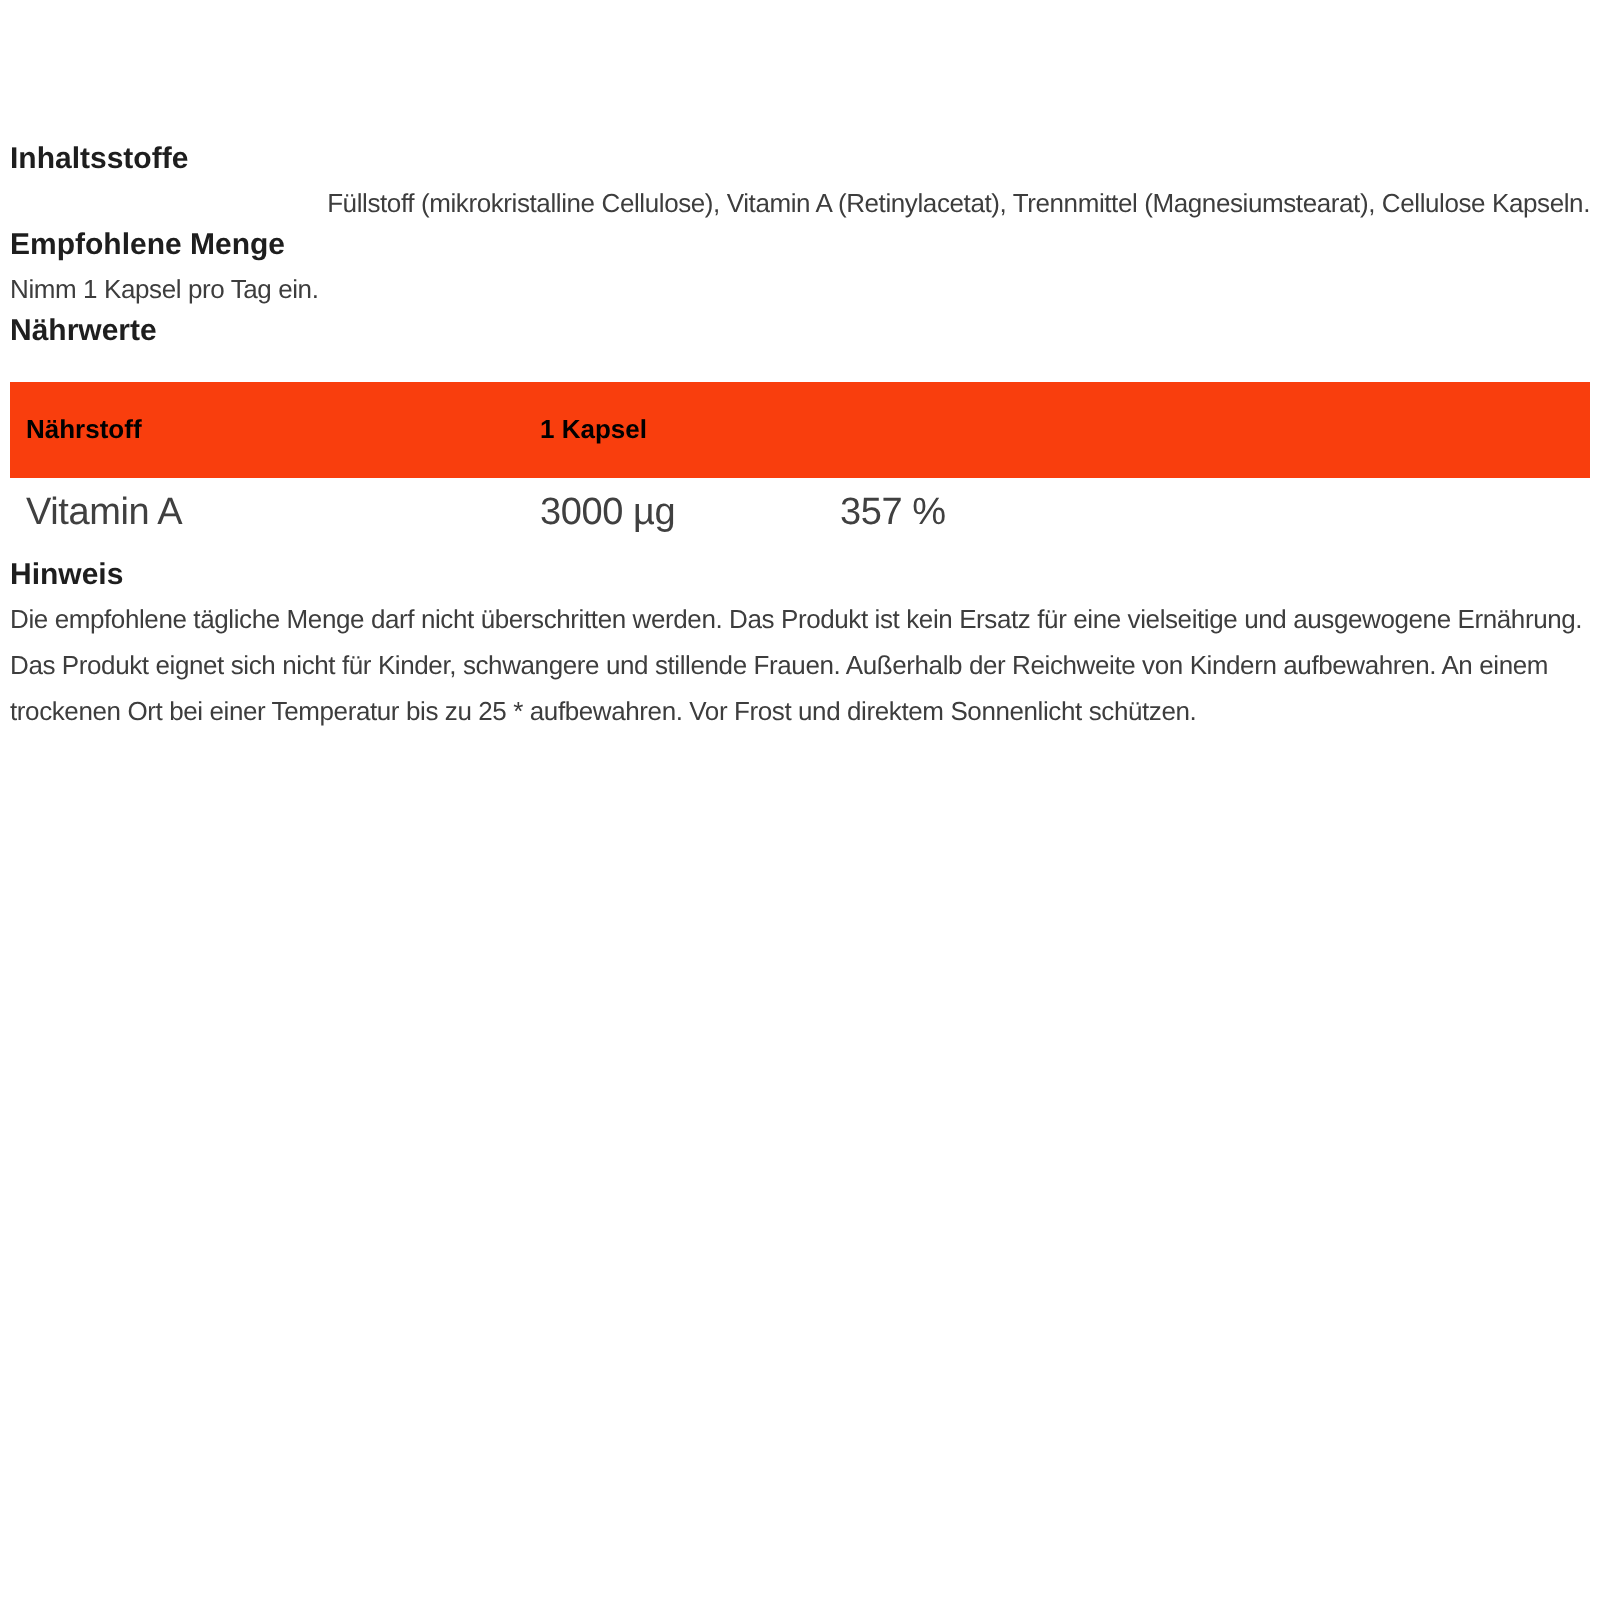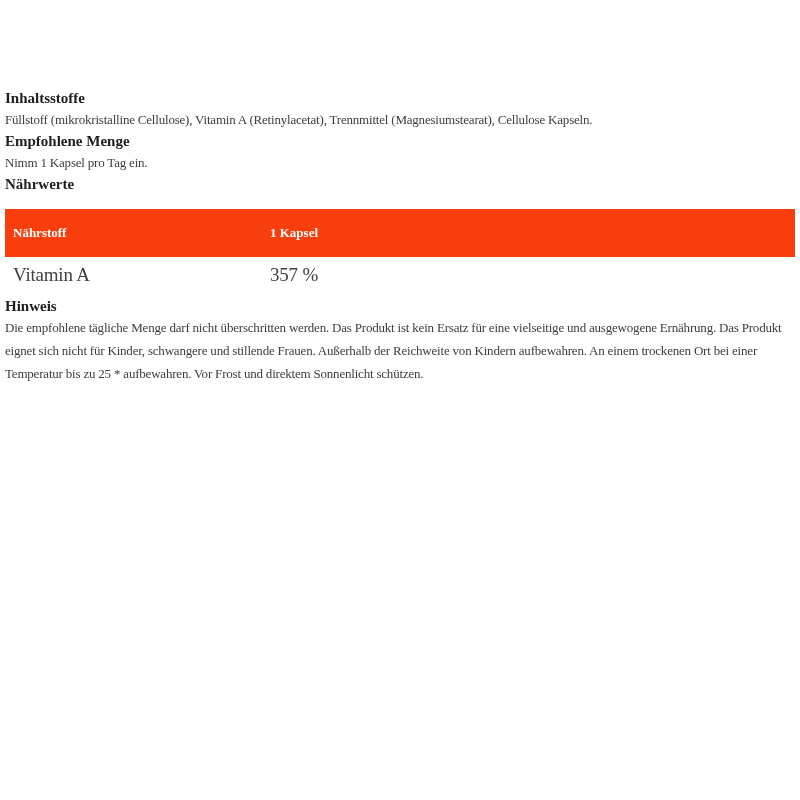--- a/index.html
+++ b/index.html
@@ -2,50 +2,50 @@
 <html><head>
 <meta charset="utf-8">
 <style>
   * { box-sizing: border-box; }
   html, body { margin: 0; padding: 0; background: #ffffff; }
   .page {
     position: relative;
     width: 800px;
     height: 800px;
     background: #ffffff;
-    padding: 88px 5px 0 5px;
-    font-family: Liberation Serif, serif;
+    padding: 70px 5px 0 5px;
+    font-family: Liberation Sans, sans-serif;
     overflow: hidden;
   }
   h3.sec-heading {
     margin: 0;
     font-size: 15px;
     line-height: 20px;
     font-weight: 700;
     color: #1e1e1e;
     letter-spacing: 0;
   }
   p.body-text {
     margin: 0;
     font-size: 13px;
     line-height: 23px;
     letter-spacing: -0.2px;
     color: #3d3d3d;
   }
-  .mt-para      { margin-top: 17px; }
+  .mt-para      { margin-top: 17px; text-align: right; }
   .mt-section   { margin-top: 50px; }
   .mt-para-sm   { margin-top: 10px; }
   .mt-section-b { margin-top: 49px; }
 
   .nutrition-table { margin-top: 15px; width: 790px; }
   .nt-head {
     display: grid;
     grid-template-columns: 265px 150px 1fr;
     background: #f93e0d;
-    color: #ffffff;
+    color: #000000;
     font-size: 13px;
     font-weight: 700;
     line-height: 18px;
     padding: 15px 0;
   }
   .nt-row {
     display: grid;
     grid-template-columns: 265px 150px 1fr;
     color: #404040;
     font-size: 19px;
@@ -78,20 +78,21 @@
   <section>
     <h3 class="sec-heading mt-section-b">Nährwerte</h3>
 
     <div class="nutrition-table">
       <div class="nt-head">
         <div class="cell-left">Nährstoff</div>
         <div class="cell-center">1 Kapsel</div>
       </div>
       <div class="nt-row">
         <div class="cell-left">Vitamin A</div>
+        <div class="cell-center">3000 µg</div>
         <div class="cell-center">357 %</div>
       </div>
     </div>
 
   </section>
 
   <section>
     <h3 class="sec-heading mt-section-b">Hinweis</h3>
     <p class="body-text mt-para-sm">Die empfohlene tägliche Menge darf nicht überschritten werden. Das Produkt ist kein Ersatz für eine vielseitige und ausgewogene Ernährung. Das Produkt eignet sich nicht für Kinder, schwangere und stillende Frauen. Außerhalb der Reichweite von Kindern aufbewahren. An einem trockenen Ort bei einer Temperatur bis zu 25 * aufbewahren. Vor Frost und direktem Sonnenlicht schützen.</p>
   </section>

